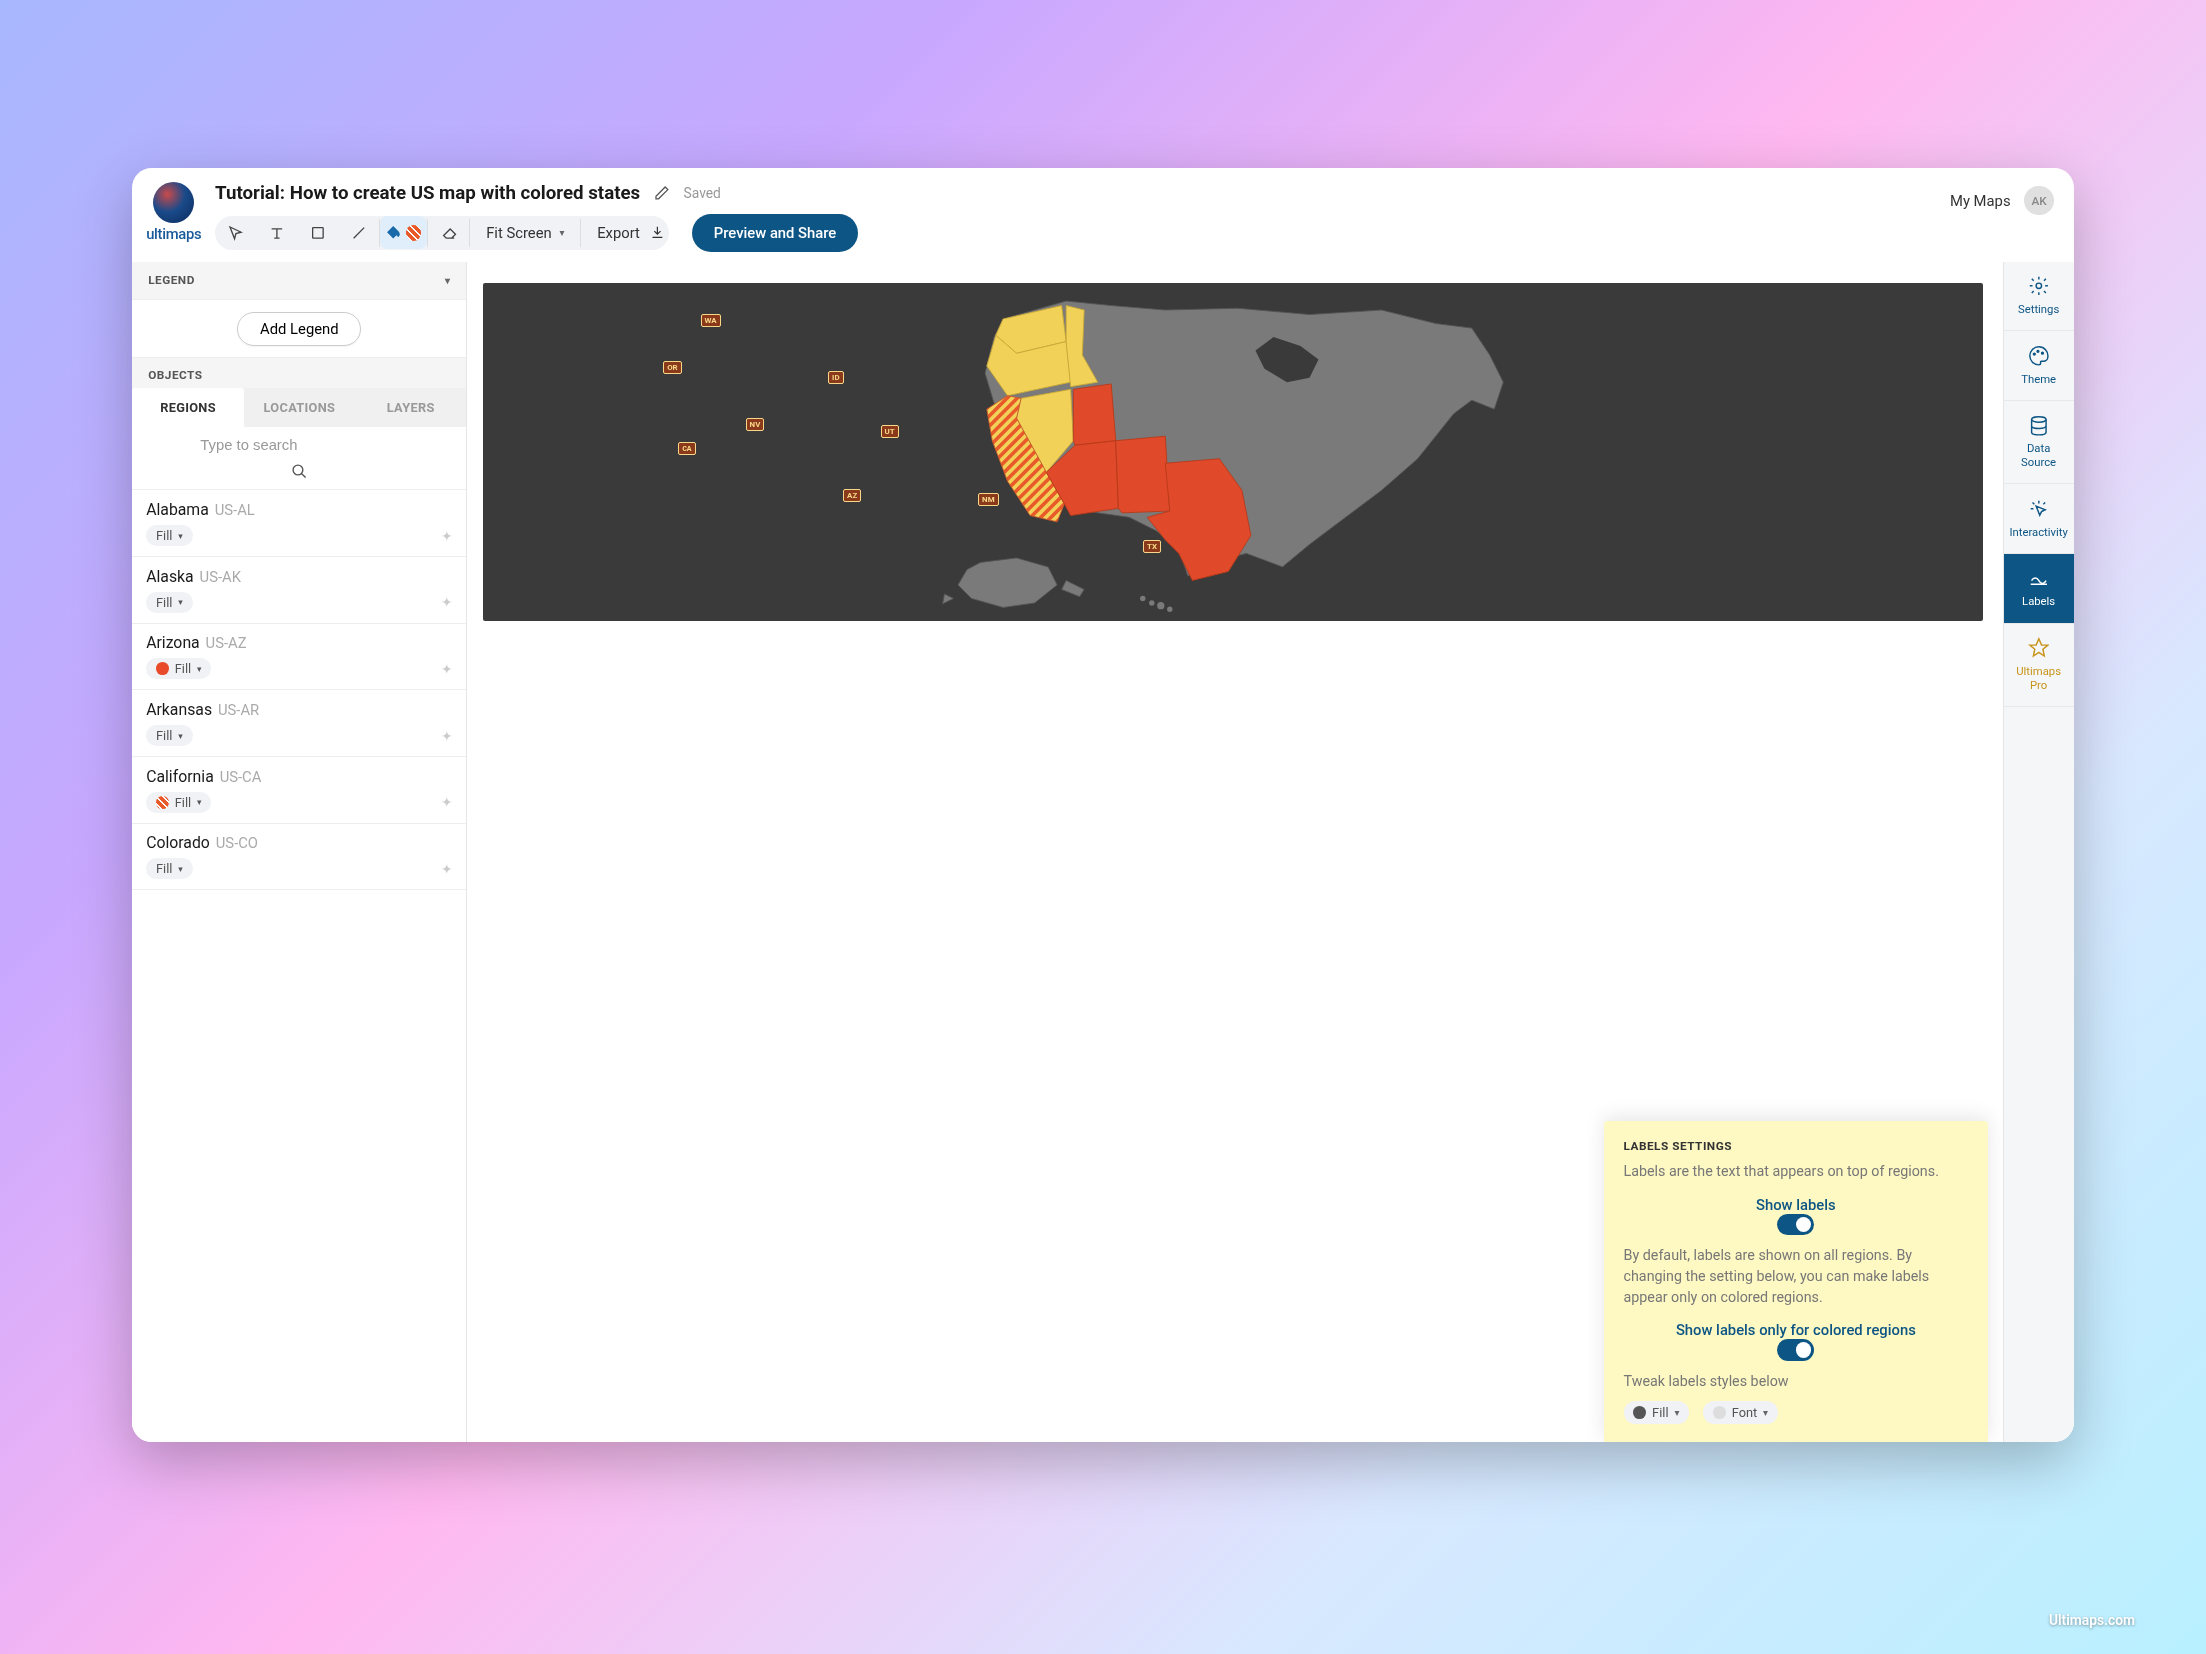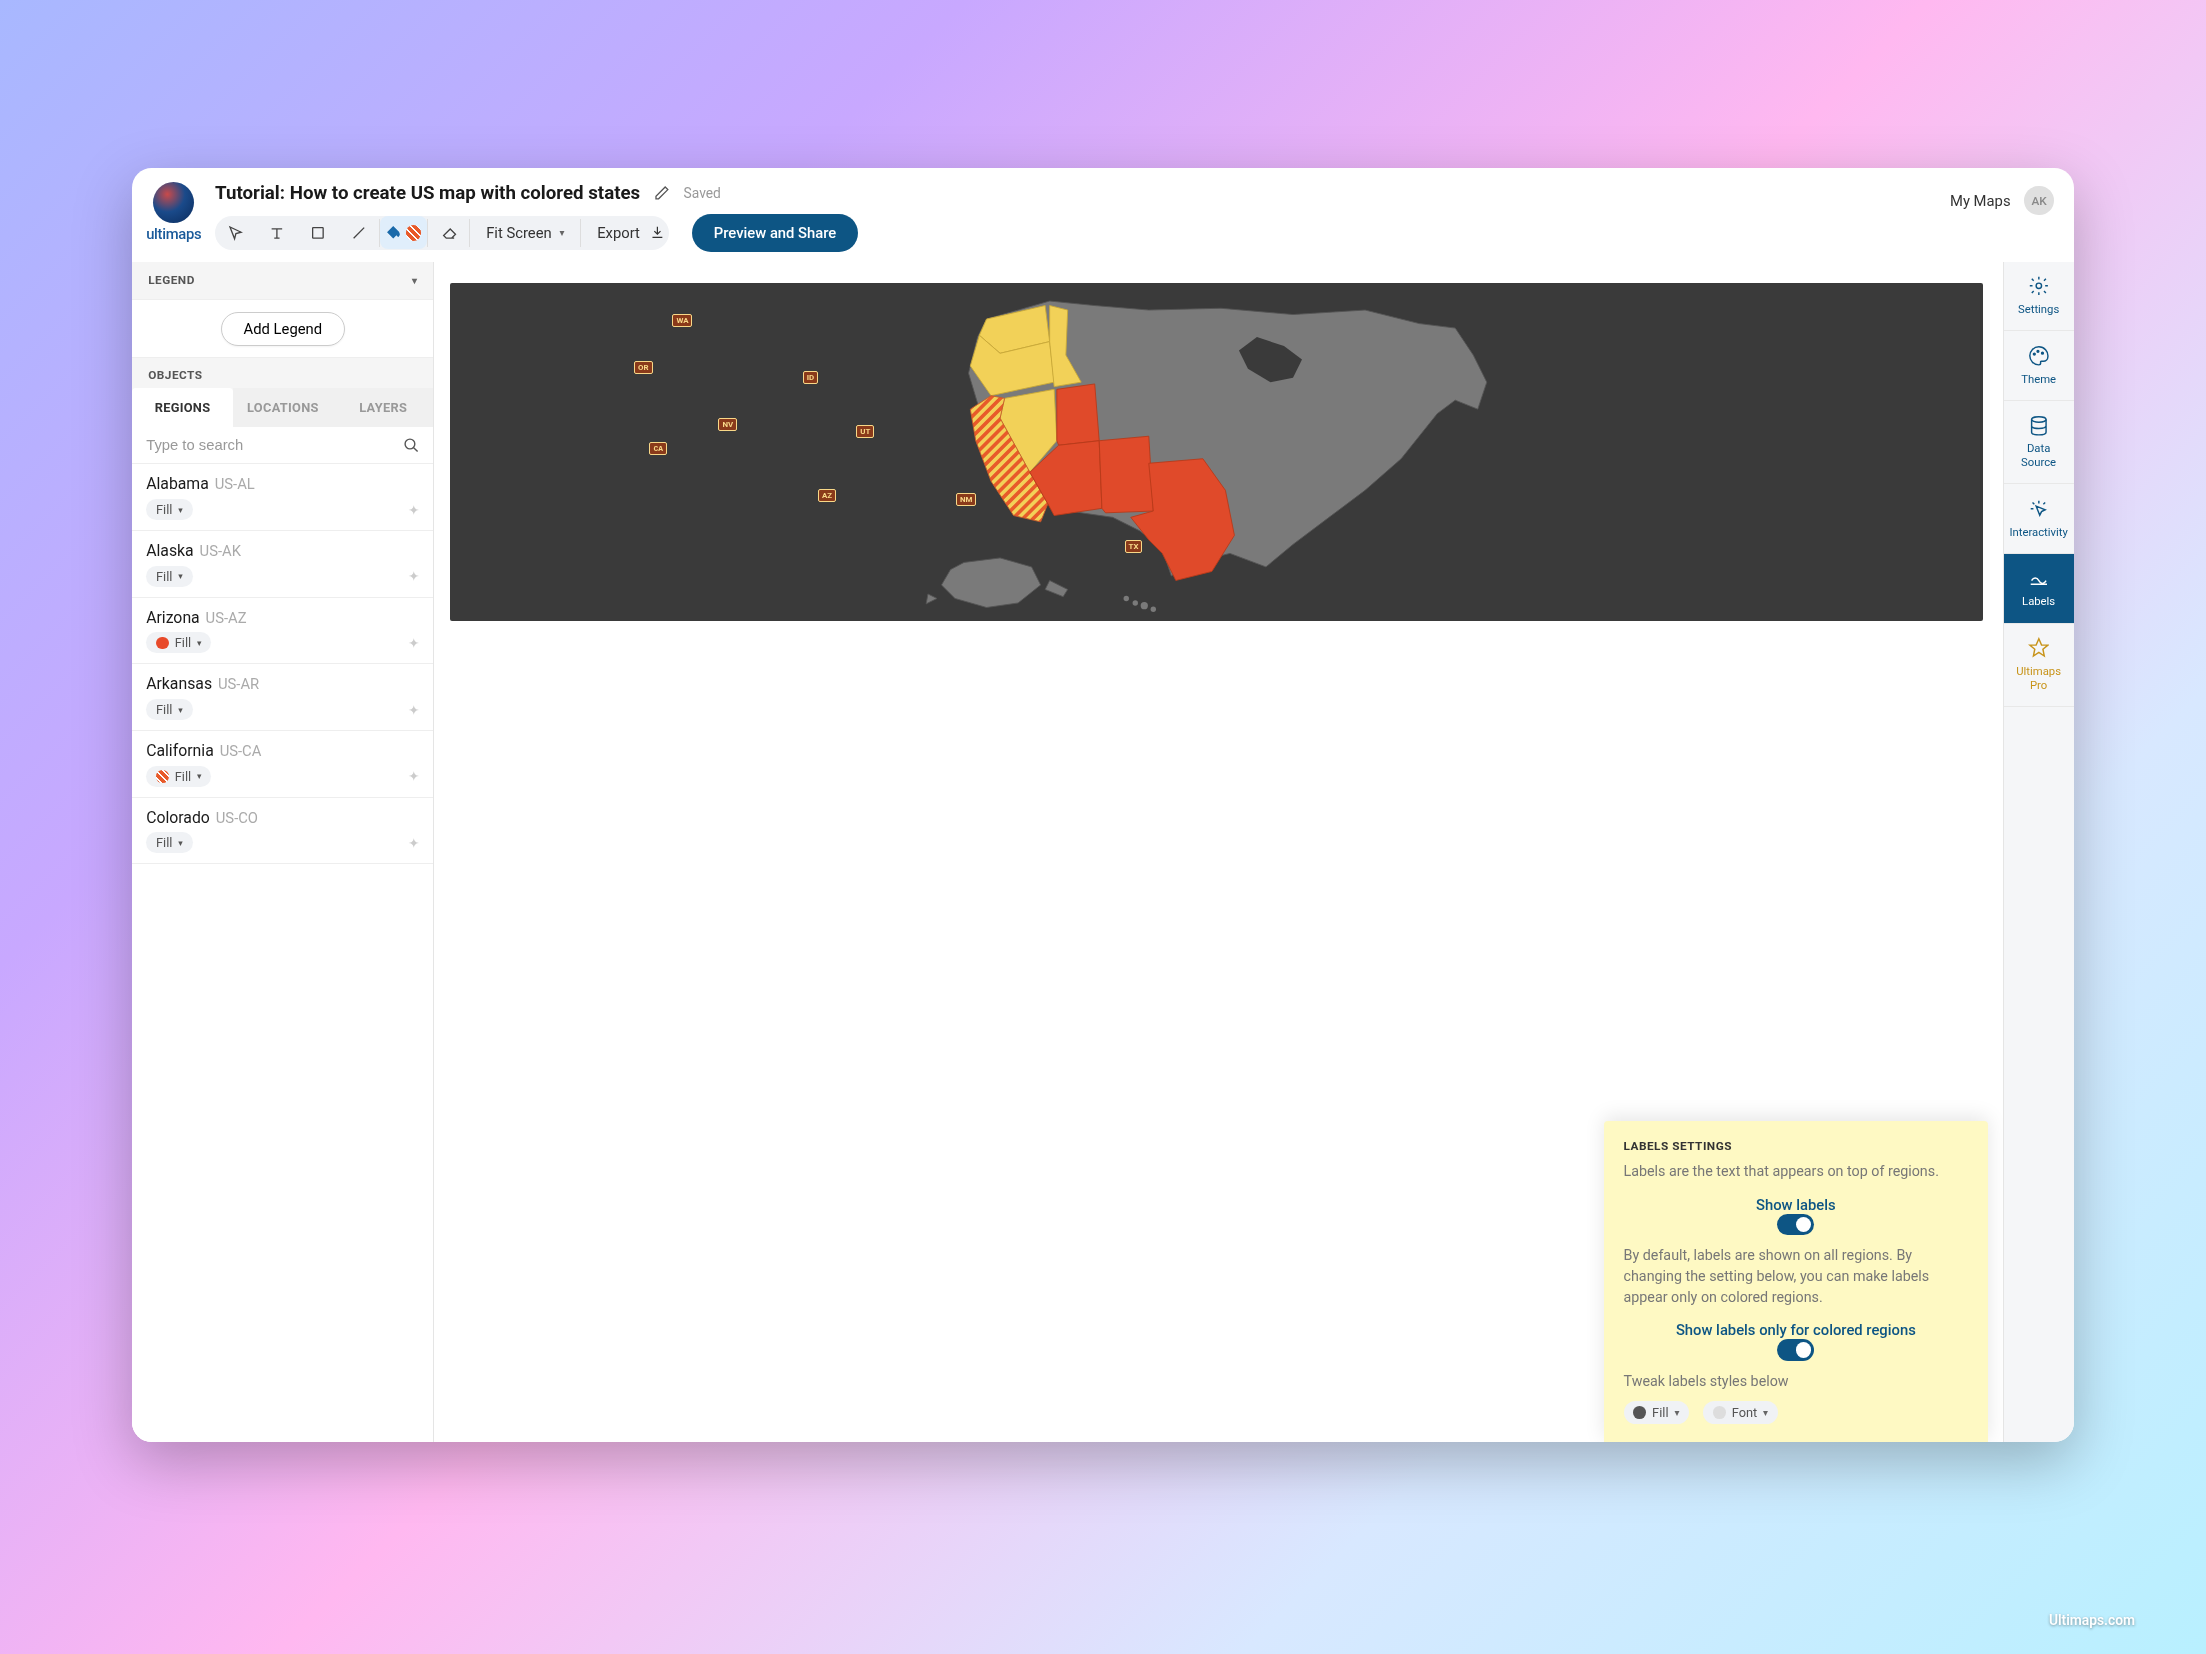--- a/index.html
+++ b/index.html
@@ -80,21 +80,21 @@
 .my-maps { font-size: 14.8px; color: #333; cursor: pointer; }
 .avatar {
   width: 29.6px; height: 29.6px; border-radius: 50%; background: #e0e0e0;
   display: flex; align-items: center; justify-content: center;
   font-size: 11.8px; color: #888; font-weight: 500;
 }
 
 .main { flex: 1; display: flex; overflow: hidden; }
 
 .sidebar {
-  width: 302px; border-right: 1px solid #e5e5e5; display: flex; flex-direction: column;
+  width: 335px; border-right: 1px solid #e5e5e5; display: flex; flex-direction: column;
   background: #fafafa;
   overflow: hidden;
 }
 .legend-header {
   padding: 11.8px 15.8px; display: flex; justify-content: space-between; align-items: center;
   font-size: 11.8px; font-weight: 700; color: #555; letter-spacing: 0.5px; background: #f5f5f5;
   border-bottom: 1px solid #eee;
 }
 .add-legend-row { padding: 11.8px; display: flex; justify-content: center; background: #fff; border-bottom: 1px solid #eee; }
 .add-legend-btn {
@@ -107,20 +107,21 @@
 }
 .tabs { display: flex; background: #f5f5f5; }
 .tab {
   flex: 1; padding: 11.8px 7.9px; text-align: center; font-size: 12.8px; font-weight: 700;
   color: #999; letter-spacing: 0.3px; cursor: pointer; background: #f0f0f0;
 }
 .tab.active { background: #fff; color: #333; border-top-left-radius: 3.9px; border-top-right-radius: 3.9px; }
 .search-row {
   padding: 9.9px 13.8px; display: flex; align-items: center; gap: 9.9px; background: #fff;
   border-bottom: 1px solid #eee;
+  flex-direction: column;
 }
 .search-input {
   flex: 1; border: none; outline: none; font-size: 14.8px; color: #333; background: transparent;
 }
 .search-input::placeholder { color: #999; }
 .search-icon { width: 16.7px; height: 16.7px; color: #555; }
 .region-list { flex: 1; overflow: hidden; background: #fff; }
 .region-item { padding: 9.9px 13.8px; border-bottom: 1px solid #eee; }
 .region-name-row { display: flex; align-items: baseline; gap: 5.9px; margin-bottom: 5.9px; }
 .region-name { font-size: 15.8px; color: #1a1a1a; }

